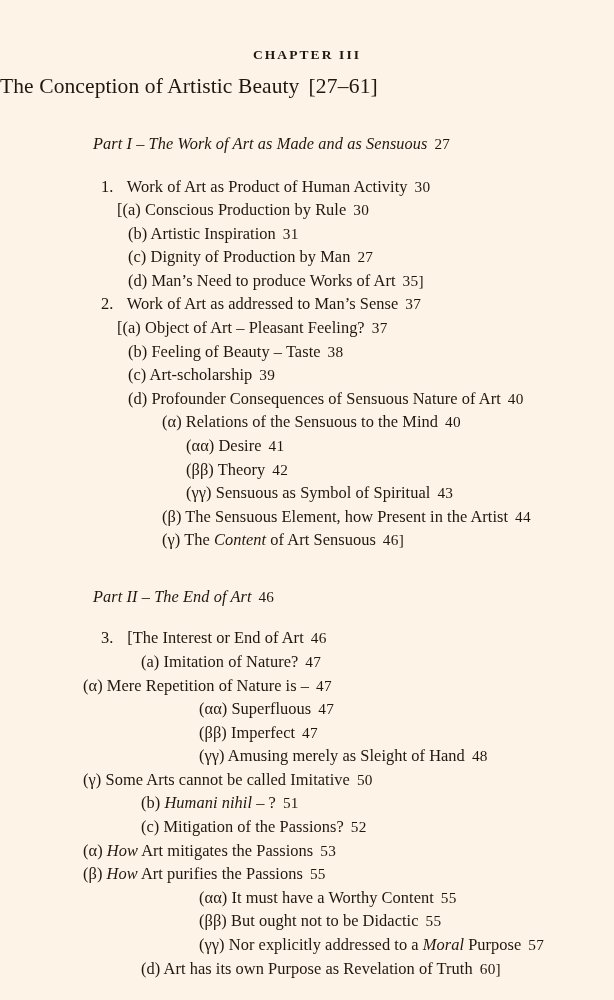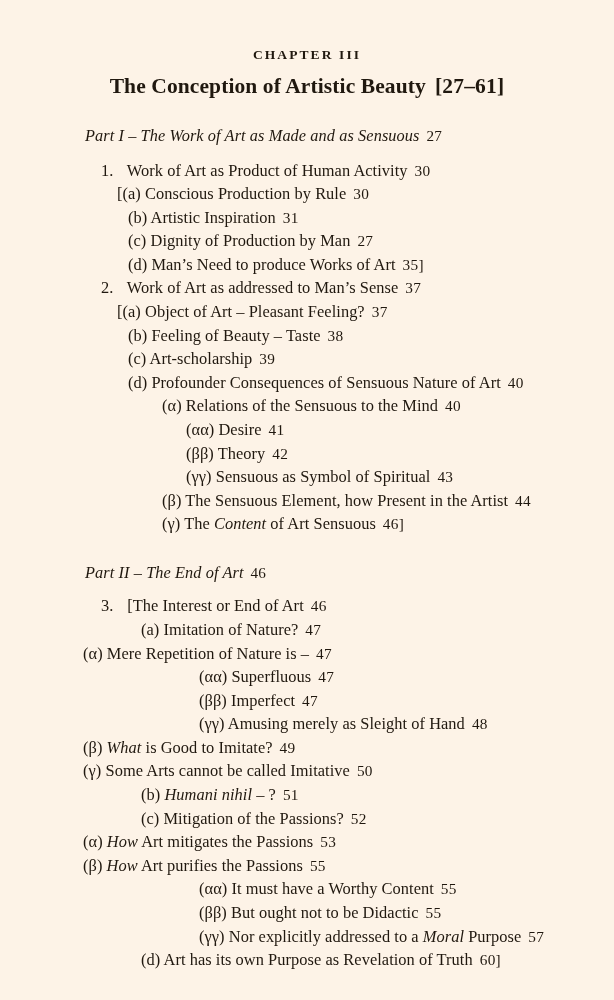--- a/index.html
+++ b/index.html
@@ -29,39 +29,38 @@
     text-align: center;
     font-size: 13.5px;
     font-weight: bold;
     letter-spacing: 2.1px;
     margin: 0;
     padding-top: 48px;
     line-height: 1;
     text-transform: uppercase;
   }
   .chapter-title {
-    text-align: center;
     font-size: 21.5px;
-    font-weight: bold;
+    font-weight: normal;
     margin: 0;
     padding-top: 12px;
     line-height: 1.15;
     letter-spacing: 0.1px;
   }
   .chapter-title .range {
     margin-left: 9px;
     letter-spacing: 0.2px;
   }
 
   
   .part-heading {
     font-style: italic;
     font-size: 16.3px;
     line-height: 1;
-    margin: 0;
+    margin: 8px;
     letter-spacing: 0.1px;
   }
   .part-heading .pg {
     font-style: normal;
     margin-left: 7px;
     font-size: 15.2px;
   }
   .part-1 { padding-top: 30px; padding-left: 85px; }
   .part-2 { padding-top: 29px; padding-left: 85px; }
 
@@ -144,21 +143,20 @@
     <span>Part II – The End of Art</span><span class="pg">46</span>
   </div>
 
   <div class="entries" id="entries-2">
       <div class="entry lvl-num first-entry-2"><span class="marker">3.</span> <span>[The Interest or End of Art</span><span class="pg">46</span></div>
       <div class="entry lvl-a2"><span class="marker">(a)</span> <span>Imitation of Nature?</span><span class="pg">47</span></div>
       <div class="entry lvl-greek2"><span class="marker">(α)</span> <span>Mere Repetition of Nature is –</span><span class="pg">47</span></div>
       <div class="entry lvl-greekd2"><span class="marker">(αα)</span> <span>Superfluous</span><span class="pg">47</span></div>
       <div class="entry lvl-greekd2"><span class="marker">(ββ)</span> <span>Imperfect</span><span class="pg">47</span></div>
       <div class="entry lvl-greekd2"><span class="marker">(γγ)</span> <span>Amusing merely as Sleight of Hand</span><span class="pg">48</span></div>
-      <div class="entry lvl-greek2"><span class="marker">(β)</span> <span><i>What</i><span> is Good to Imitate?</span></span><span class="pg">49</span></div>
       <div class="entry lvl-greek2"><span class="marker">(γ)</span> <span>Some Arts cannot be called Imitative</span><span class="pg">50</span></div>
       <div class="entry lvl-a2"><span class="marker">(b)</span> <span><i>Humani nihil</i><span> – ?</span></span><span class="pg">51</span></div>
       <div class="entry lvl-a2"><span class="marker">(c)</span> <span>Mitigation of the Passions?</span><span class="pg">52</span></div>
       <div class="entry lvl-greek2"><span class="marker">(α)</span> <span><i>How</i><span> Art mitigates the Passions</span></span><span class="pg">53</span></div>
       <div class="entry lvl-greek2"><span class="marker">(β)</span> <span><i>How</i><span> Art purifies the Passions</span></span><span class="pg">55</span></div>
       <div class="entry lvl-greekd2"><span class="marker">(αα)</span> <span>It must have a Worthy Content</span><span class="pg">55</span></div>
       <div class="entry lvl-greekd2"><span class="marker">(ββ)</span> <span>But ought not to be Didactic</span><span class="pg">55</span></div>
       <div class="entry lvl-greekd2"><span class="marker">(γγ)</span> <span><span>Nor explicitly addressed to a </span><i>Moral</i><span> Purpose</span></span><span class="pg">57</span></div>
       <div class="entry lvl-a2"><span class="marker">(d)</span> <span>Art has its own Purpose as Revelation of Truth</span><span class="pg">60]</span></div>
     </div>

